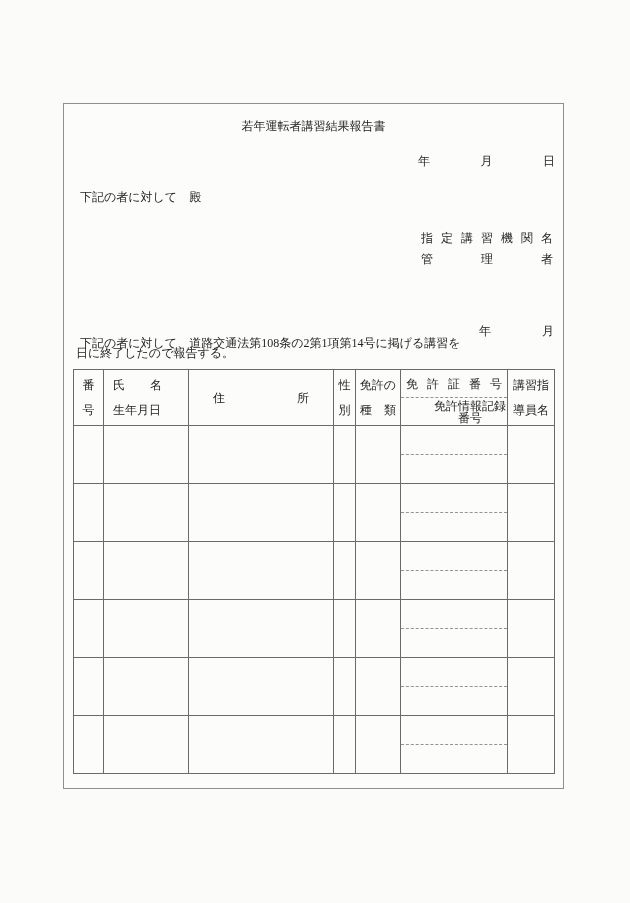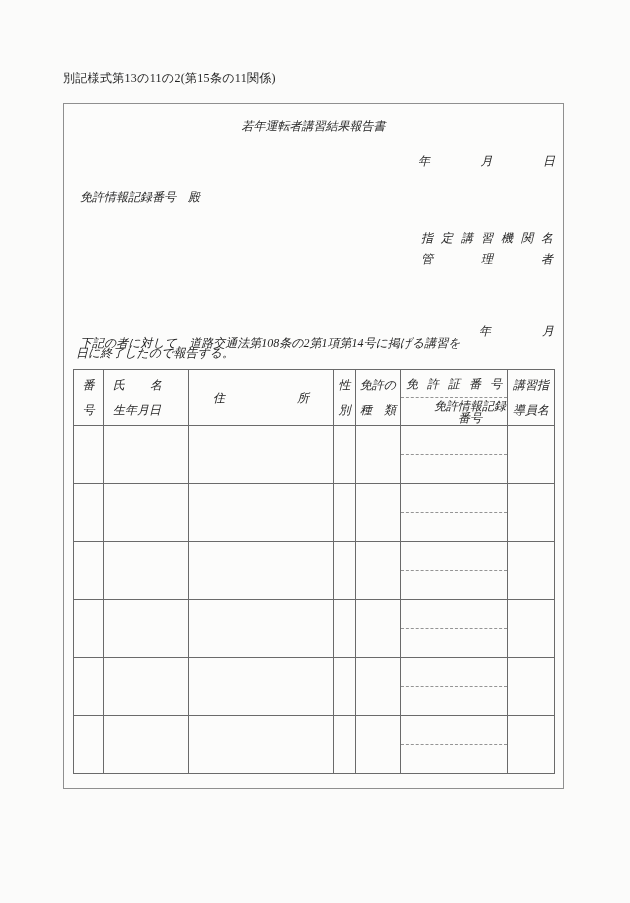--- a/index.html
+++ b/index.html
@@ -22,21 +22,20 @@
     letter-spacing: 0.3px;
   }
   .frame {
     position: absolute;
     left: 63px;
     top: 103px;
     width: 501px;
     height: 686px;
     border: 1px solid #8f8f8f;
     background: #fcfcfb;
-    font-style: italic;
   }
   .title {
     position: absolute;
     top: 16px;
     left: 0;
     width: 100%;
     text-align: center;
   }
   .just { display: flex; justify-content: space-between; }
   .date-line   { position: absolute; top: 51px;  left: 354px; width: 137px; }
@@ -107,33 +106,32 @@
   .halfline {
     height: 29px;
     border-bottom: 1px dashed #949494;
   }
 </style>
 </head>
 <body>
 
 <div class="page">
 
-  <div class="form-id">別記様式第13の11の2(第15条の11関係)</div>
 
   <div class="frame">
 
     <div class="title">若年運転者講習結果報告書</div>
 
     <div class="date-line just">
         <span>年</span>
         <span>月</span>
         <span>日</span>
       </div>
 
-    <div class="addressee">免許情報記録番号　殿</div>
+    <div class="addressee">下記の者に対して　殿</div>
 
     <div class="issuer-org just">
         <span>指</span>
         <span>定</span>
         <span>講</span>
         <span>習</span>
         <span>機</span>
         <span>関</span>
         <span>名</span>
       </div>

